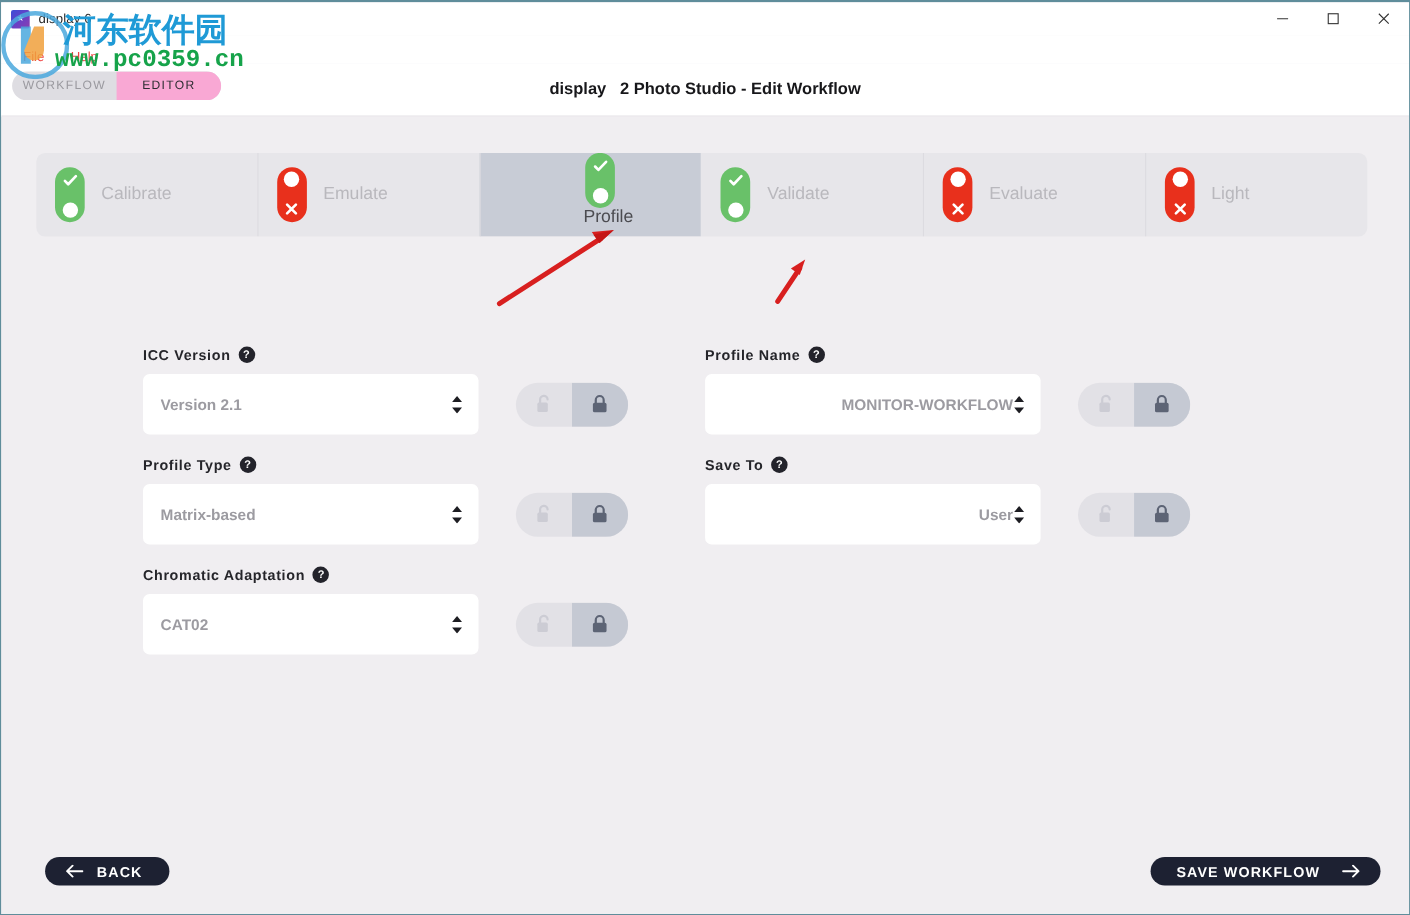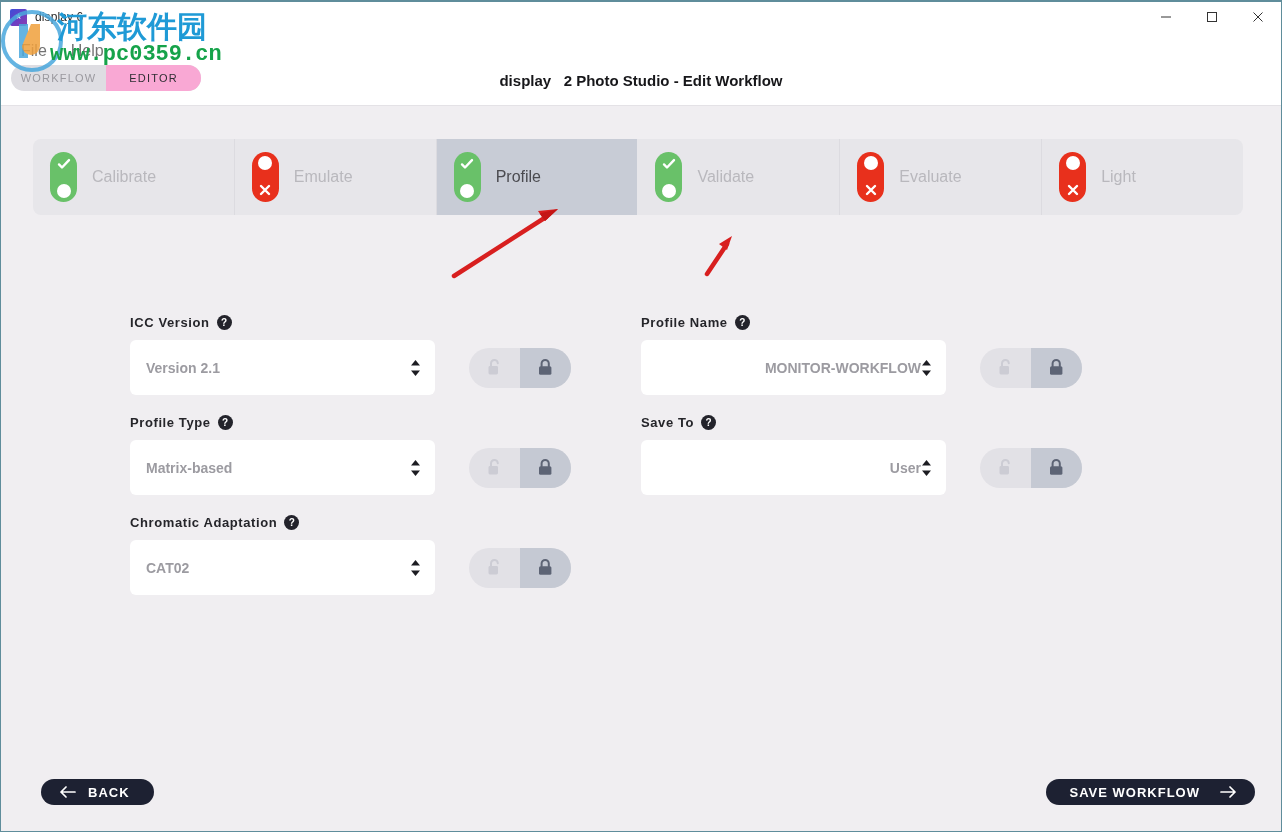--- a/index.html
+++ b/index.html
@@ -79,22 +79,22 @@
     position: absolute;
     top: 30px; left: 0;
     width: 1280px;
     height: 26px;
     background: #ffffff;
     display: flex;
     align-items: center;
     padding-left: 8px;
   }
   .menu-item {
-    font-size: 16px;
-    color: #737373;
+    font-size: 12px;
+    color: #ef4444;
     padding: 3px 12px;
     white-space: nowrap;
     margin-top: 12px;
   }
 
   
   .header {
     position: absolute;
     top: 56px; left: 0;
     width: 1280px;
@@ -150,21 +150,21 @@
   }
   .step {
     flex: 1;
     display: flex;
     align-items: center;
     padding-left: 17px;
     border-left: 1px solid #dcdbe0;
     position: relative;
   }
   .step:first-child { border-left: none; }
-  .step.active { background: #c8ccd6; }
+  .step.active { background: #c8ccd6; flex-direction: column; }
   .step.active + .step { border-left-color: transparent; }
 
   .state-pill {
     width: 27px; height: 50px;
     border-radius: 14px;
     flex: none;
     display: flex;
     flex-direction: column;
     align-items: center;
     justify-content: space-between;

